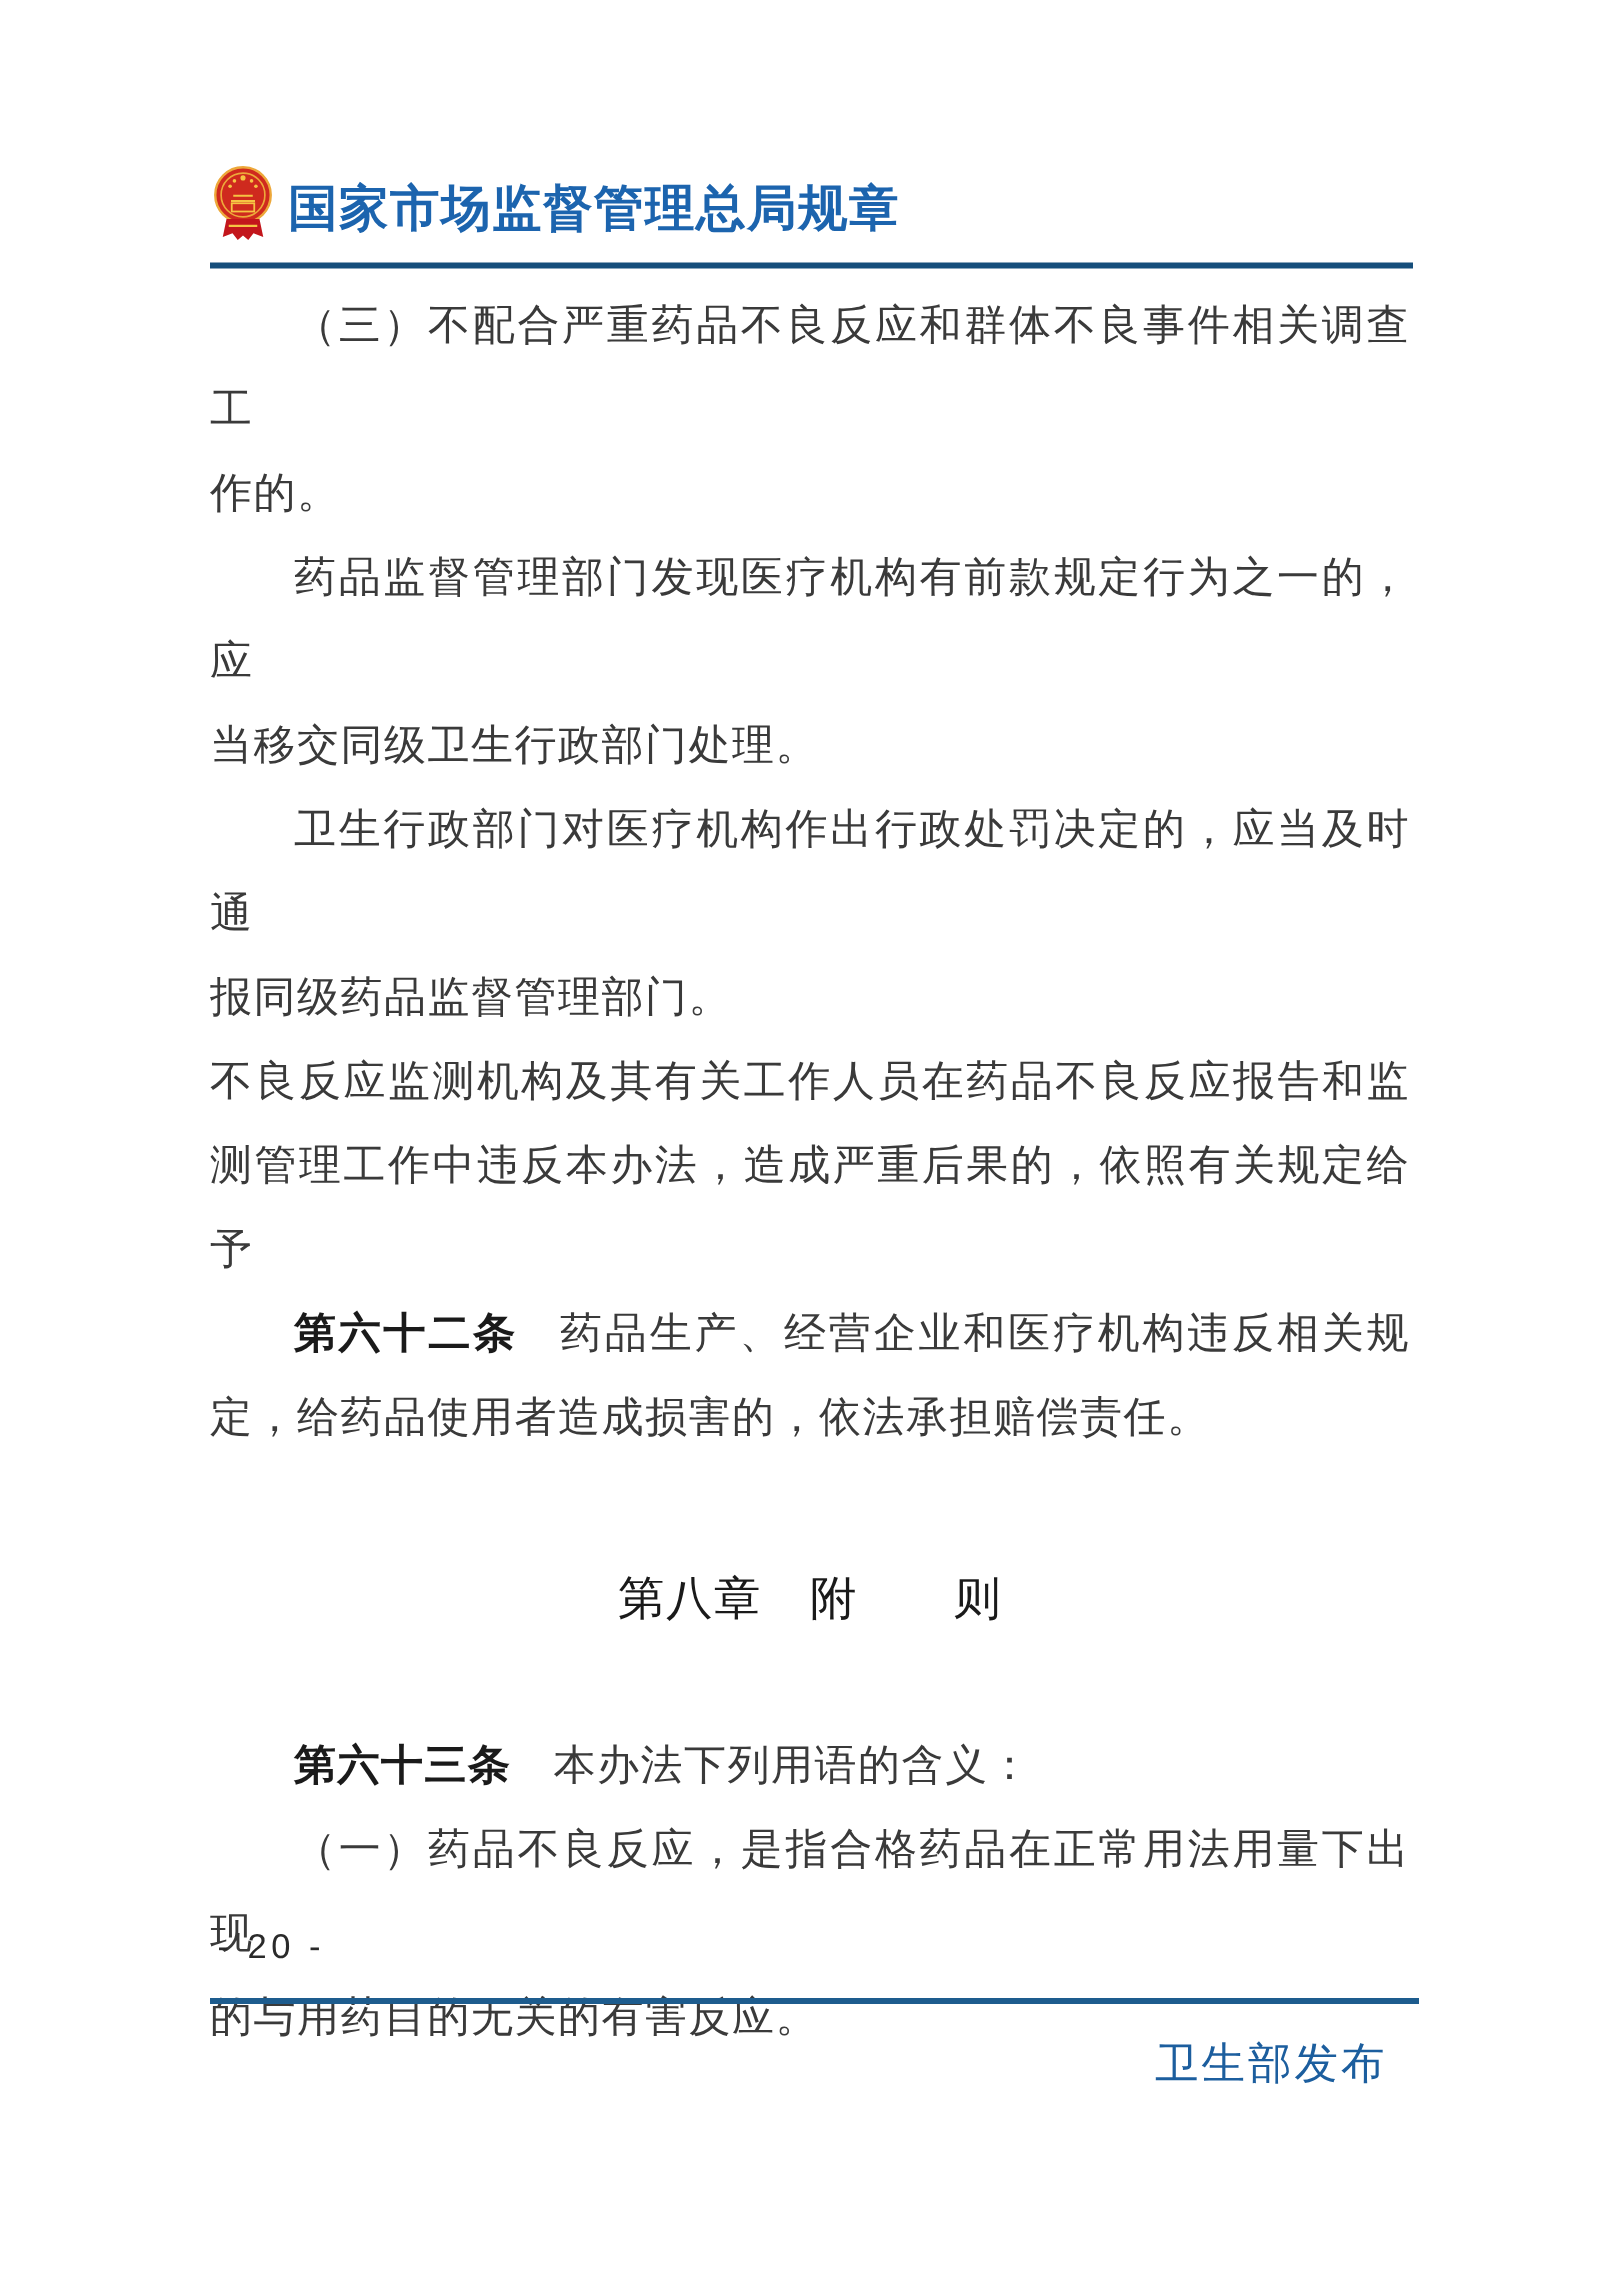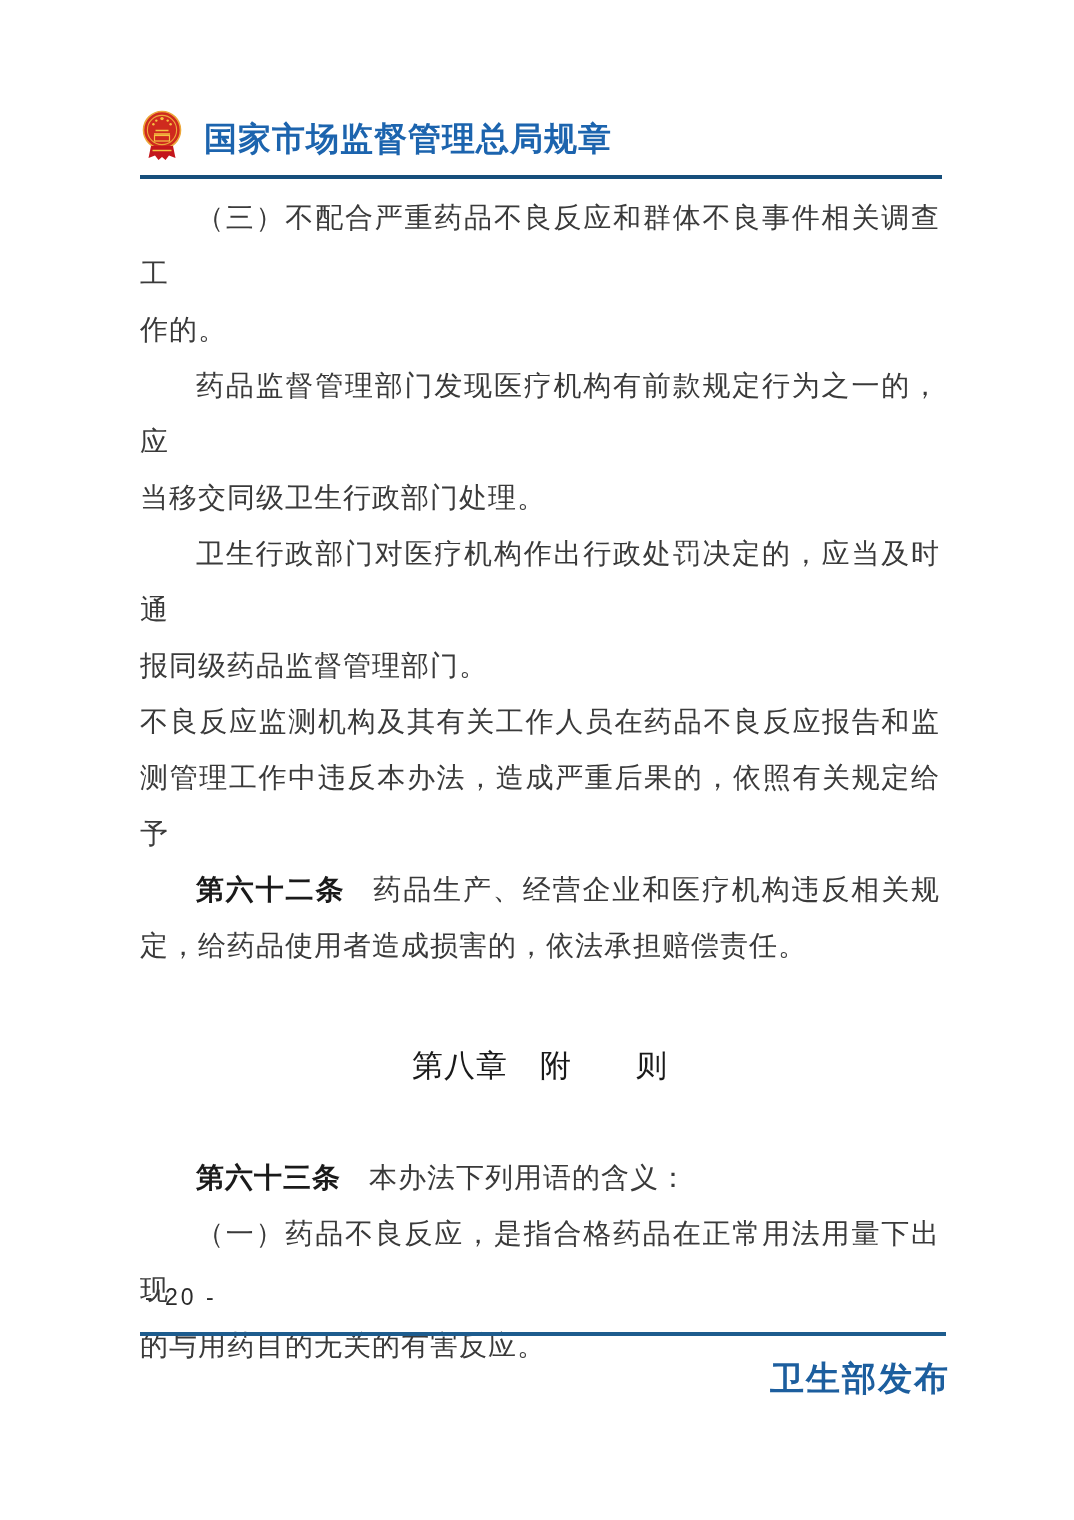--- a/index.html
+++ b/index.html
@@ -6,21 +6,21 @@
   .page{
     position:relative;
     width:1074px;height:1520px;
     background:#ffffff;
     font-family:"Liberation Serif","DejaVu Serif",serif;
     overflow:hidden;
   }
   
   .hdr{
     position:absolute;left:140px;top:110px;height:58px;
-    display:flex;align-items:center;gap:20px;
+    display:flex;align-items:center;gap:8px;
   }
   .hdr-title{
     font-family:"Liberation Sans","DejaVu Sans",sans-serif;
     font-size:33px;font-weight:bold;color:#1c64ae;letter-spacing:1px;
     white-space:nowrap;
   }
   .hdr-rule{
     position:absolute;left:140px;top:175px;width:802px;height:4px;
     background:#164e7b;
   }
@@ -45,21 +45,21 @@
     position:absolute;left:145px;top:1284px;
     font-size:23px;color:#2a2a2a;letter-spacing:3px;
     font-family:Liberation Sans, sans-serif;
   }
   .ftr-rule{
     position:absolute;left:140px;top:1332px;width:806px;height:4px;
     background:#1d5c8e;
   }
   .publisher{
     position:absolute;left:770px;top:1356px;
-    font-size:34px;font-weight:700;color:#1c5e9e;letter-spacing:2px;
+    font-size:29px;font-weight:400;color:#1c5e9e;letter-spacing:2px;
   }
   .emblem{flex:0 0 auto;}
 </style>
 </head>
 <body>
 
 <div class="page">
 
   <div class="hdr">
     <span class="emblem">

